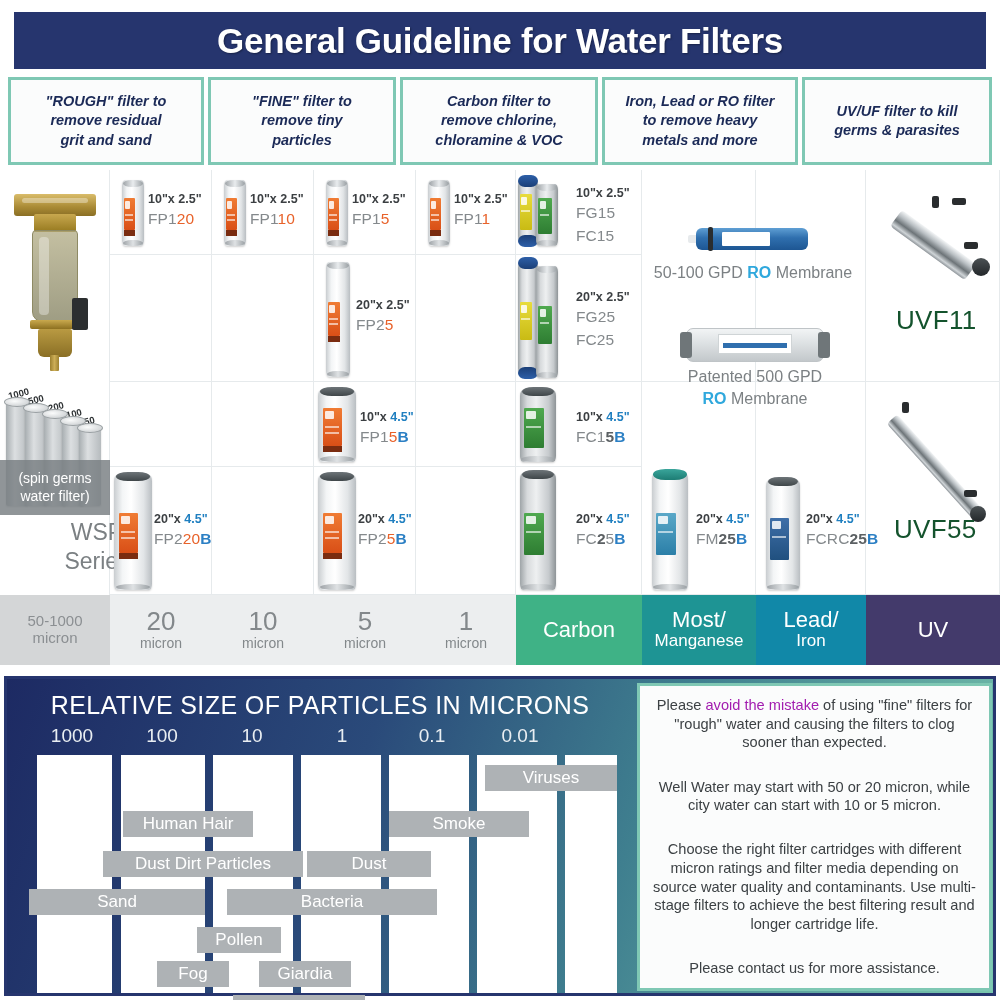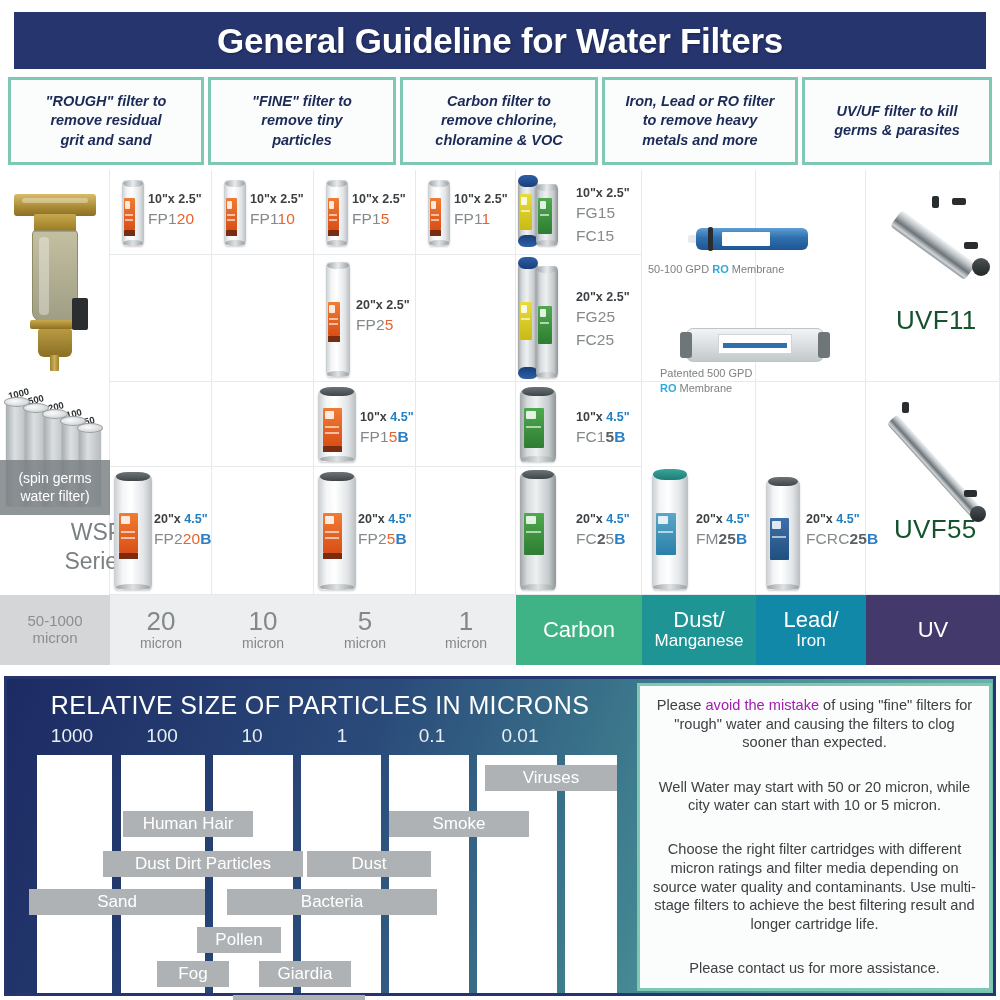--- a/index.html
+++ b/index.html
@@ -130,21 +130,21 @@
   .ro-fat .lbl:after { content:''; position:absolute; left:4px; top:8px; right:4px; height:5px; background:#2f6fae; }
   .ro-fat .end { position:absolute; top:4px; width:12px; height:26px; background:#6f7679; border-radius:3px; }
 
   
   .uv { position:absolute; }
   .uv .shaft { position:absolute; background: linear-gradient(180deg,#f4f6f7 0%,#b9bfc3 30%,#6d7478 60%,#cfd4d7 85%,#8e9499 100%); border-radius:4px; }
   .uv .nub { position:absolute; background:#2a2d2f; border-radius:2px; }
   .uv .cap { position:absolute; background: linear-gradient(180deg,#4b5154,#23272a); border-radius:3px; }
 
   .prod-name { position:absolute; color:#14532d; font-size:26px; letter-spacing:.3px; }
-  .ro-cap { position:absolute; color:#7c8184; font-size:11px; text-align:left; line-height:1.35; }
+  .ro-cap { position:absolute; color:#7c8184; font-size:16px; text-align:center; line-height:1.35; }
   .ro-cap .roblue { color:#2fa8dd; font-weight:bold; }
 
   
   .micron-row { position:absolute; left:0; top:595px; width:1000px; height:70px; }
   .mcell { position:absolute; top:0; height:70px; display:flex; flex-direction:column;
     align-items:center; justify-content:center; text-align:center; }
   .mcell .big { font-size:26px; line-height:1.05; }
   .mcell .sml { font-size:14px; line-height:1.2; }
   .mcell.grey  { background:#d4d6d7; color:#8b8f92; }
   .mcell.grey .big { font-size:15px; }
@@ -586,21 +586,21 @@
       <div class="sml">micron</div>
     </div>
     <div class="mcell light" style="left:416px;width:100px;">
       <div class="big">1</div>
       <div class="sml">micron</div>
     </div>
     <div class="mcell carbon" style="left:516px;width:126px;">
       <div class="big">Carbon</div>
     </div>
     <div class="mcell iron" style="left:642px;width:114px;">
-      <div class="big">Dust/</div>
+      <div class="big">Most/</div>
       <div class="sml">Manganese</div>
     </div>
     <div class="mcell lead" style="left:756px;width:110px;">
       <div class="big">Lead/</div>
       <div class="sml">Iron</div>
     </div>
     <div class="mcell uvbg" style="left:866px;width:134px;">
       <div class="big">UV</div>
     </div>
   </div>

